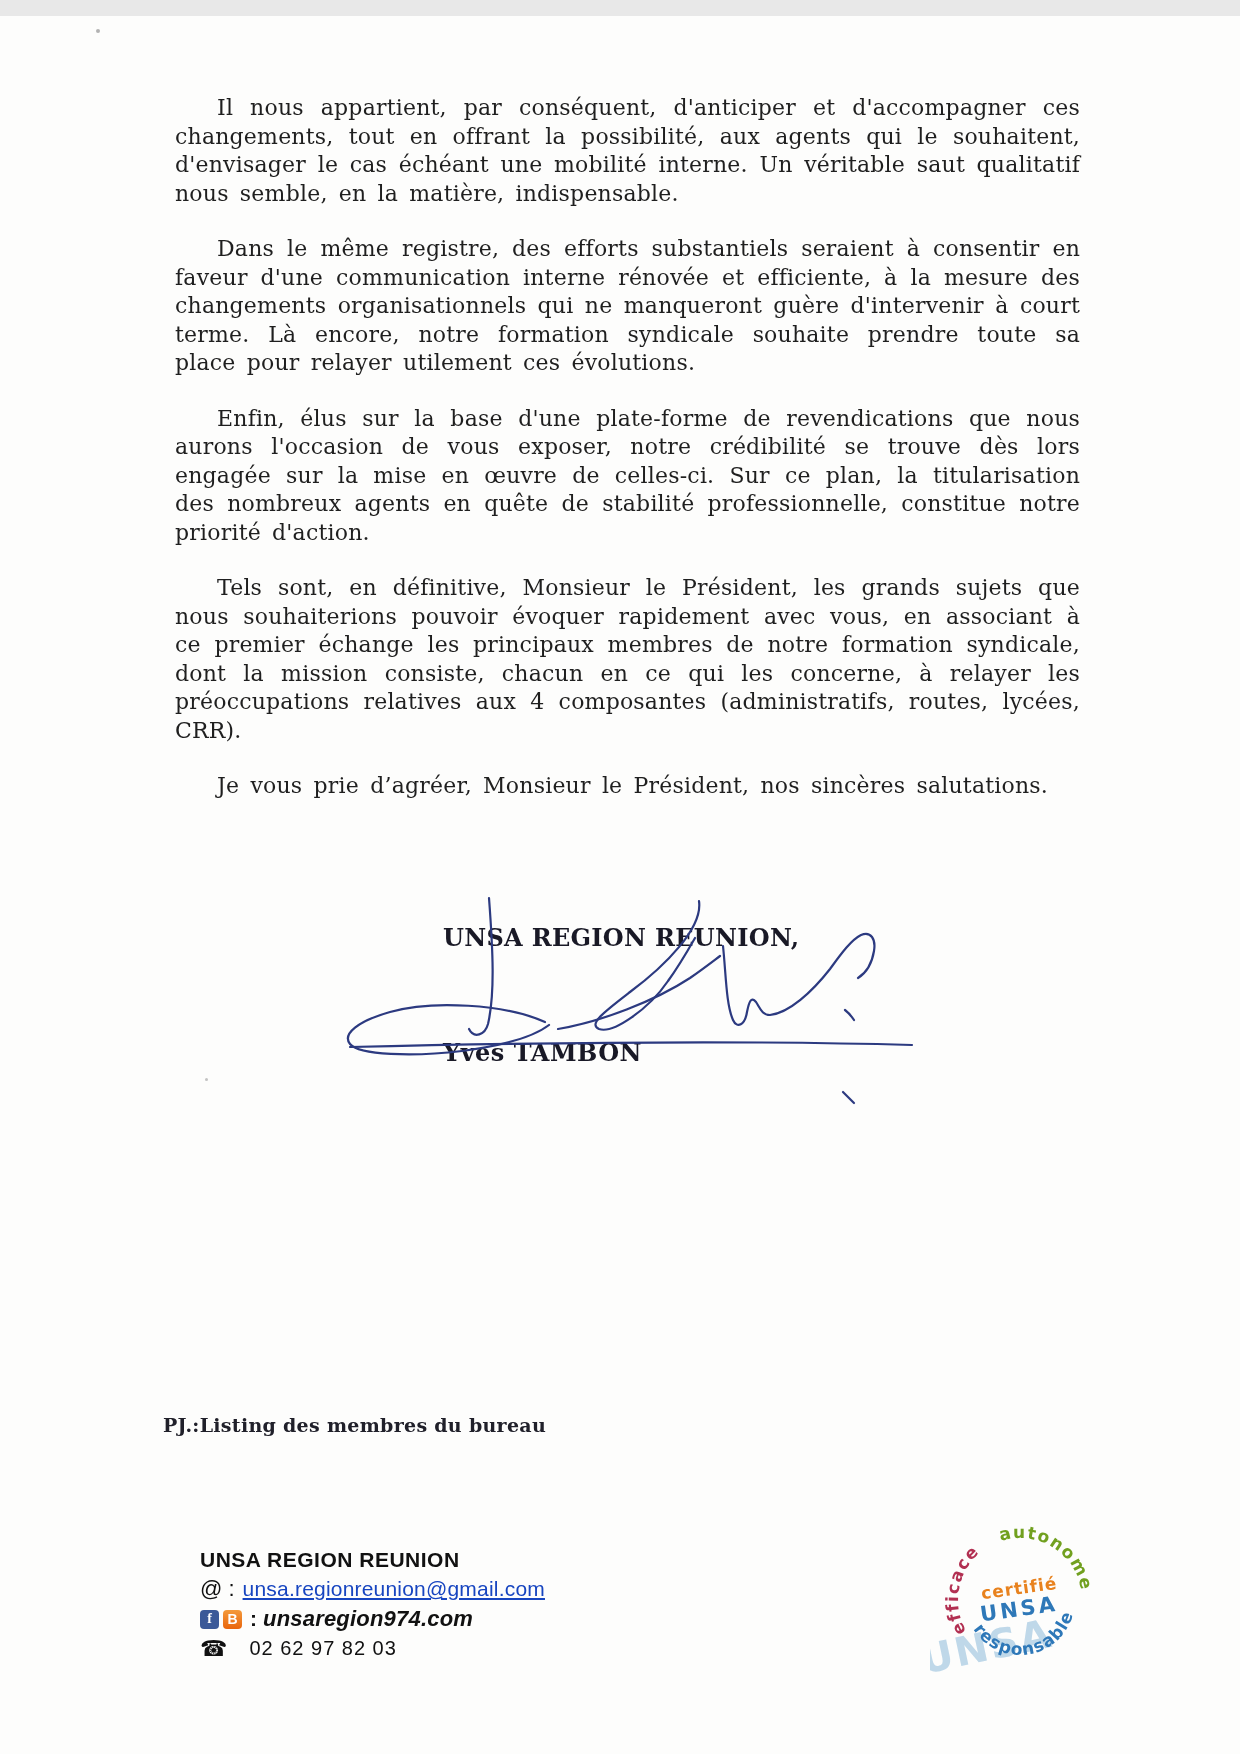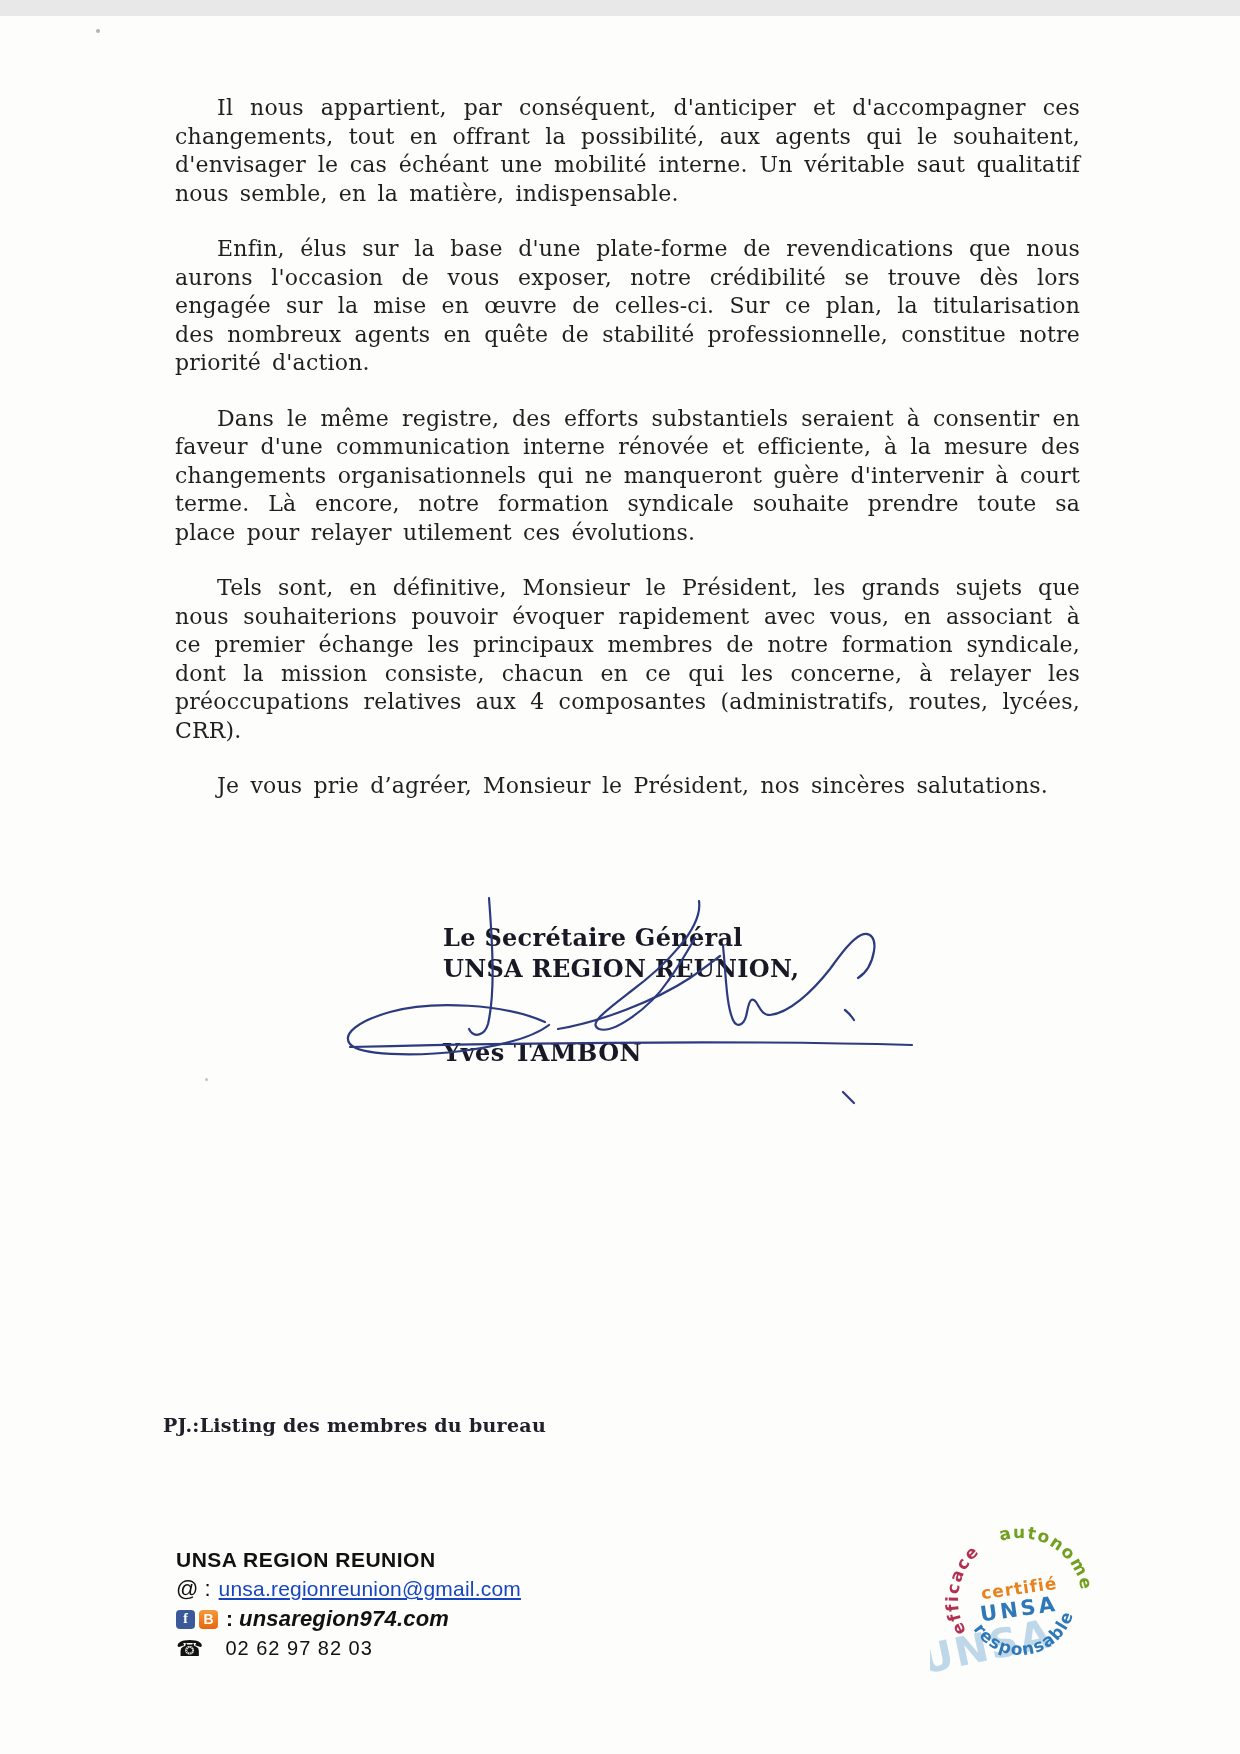--- a/index.html
+++ b/index.html
@@ -33,21 +33,21 @@
     font-size:24px;font-weight:bold;color:#191926;letter-spacing:.5px;
   }
   .sig-ink{position:absolute;left:330px;top:860px;width:600px;height:245px;}
   
   .pj{
     position:absolute;left:163px;top:1398px;
     font-size:19px;font-weight:bold;color:#20202a;letter-spacing:.3px;
   }
   
   .footer{
-    position:absolute;left:176px;top:1532px;
+    position:absolute;left:200px;top:1532px;
     font-family:"Liberation Sans","DejaVu Sans",sans-serif;color:#111;
   }
   .footer .org{font-size:21px;font-weight:bold;letter-spacing:.5px;}
   .footer .row{display:flex;align-items:center;margin-top:4px;}
   .at-label{font-size:22px;margin-right:8px;}
   .email-link{
     font-size:21px;font-weight:normal;color:#1745c0;
     text-decoration:underline;letter-spacing:.2px;cursor:pointer;
   }
   .sq-icon{
@@ -73,28 +73,27 @@
 </head>
 <body>
 
 <div class="page">
 
   <div class="speck s1"></div>
   <div class="speck s2"></div>
 
   <main class="body-text">
     <p>Il nous appartient, par conséquent, d'anticiper et d'accompagner ces changements, tout en offrant la possibilité, aux agents qui le souhaitent, d'envisager le cas échéant une mobilité interne. Un véritable saut qualitatif nous semble, en la matière, indispensable.</p>
+    <p>Dans le même registre, des efforts substantiels seraient à consentir en faveur d'une communication interne rénovée et efficiente, à la mesure des changements organisationnels qui ne manqueront guère d'intervenir à court terme. Là encore, notre formation syndicale souhaite prendre toute sa place pour relayer utilement ces  évolutions.</p>
     <p>Enfin, élus sur la base d'une plate-forme de revendications que nous aurons l'occasion de vous exposer, notre crédibilité se trouve dès lors engagée sur la mise en œuvre de celles-ci. Sur ce plan, la titularisation des nombreux agents en quête de stabilité professionnelle, constitue notre priorité d'action.</p>
-    <p>Dans le même registre, des efforts substantiels seraient à consentir en faveur d'une communication interne rénovée et efficiente, à la mesure des changements organisationnels qui ne manqueront guère d'intervenir à court terme. Là encore, notre formation syndicale souhaite prendre toute sa place pour relayer utilement ces  évolutions.</p>
     <p>Tels sont, en définitive, Monsieur le Président, les grands sujets que nous souhaiterions pouvoir évoquer rapidement avec vous, en associant à ce premier échange les principaux membres de notre formation syndicale, dont la mission consiste, chacun en ce qui les concerne, à relayer les préoccupations relatives aux 4 composantes  (administratifs, routes, lycées, CRR).</p>
     <p>Je vous prie d’agréer, Monsieur le Président, nos sincères salutations.</p>
   </main>
 
   <div class="sig-block">
-    <div>Le Secrétaire Général</div>
     <div>UNSA REGION REUNION,</div>
   </div>
 
   <div class="sig-name">Yves TAMBON</div>
 
   <svg class="sig-ink" viewBox="330 860 600 245" xmlns="http://www.w3.org/2000/svg" aria-hidden="true">
     <g fill="none" stroke-width="2.2" stroke-linecap="round" stroke="#2c3a80">
       <path d="M 489 882 C 493 935, 495 978, 488 1008 C 485 1019, 474 1023, 469 1013"></path>
       <path d="M 699 885 C 703 912, 665 950, 630 976 C 604 996, 588 1008, 599 1013 C 613 1018, 649 993, 668 965 C 679 950, 687 936, 695 922"></path>
       <path d="M 558 1013 C 600 1006, 655 985, 690 962 C 703 953, 712 946, 720 940"></path>

